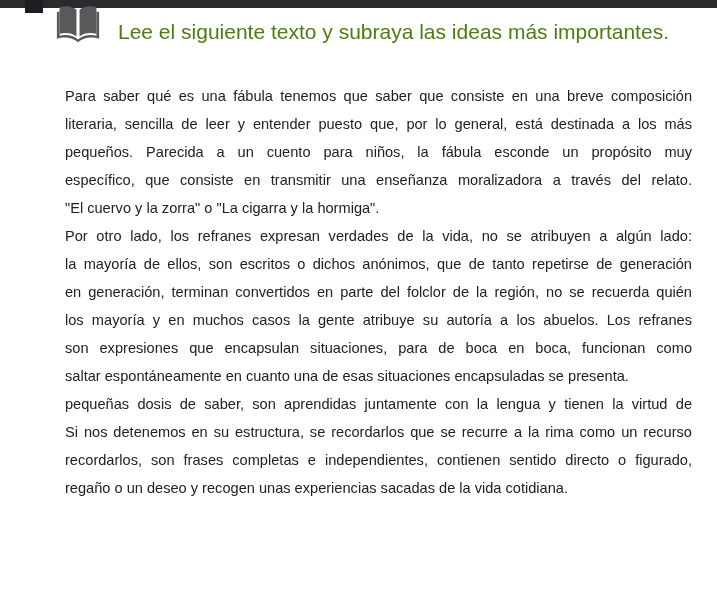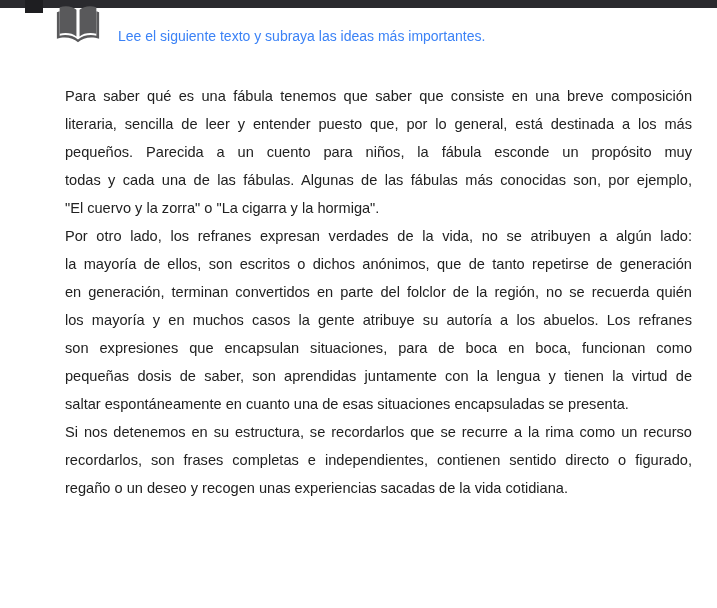--- a/index.html
+++ b/index.html
@@ -34,22 +34,22 @@
     left: 53px; top: 4px;
     display: flex;
     align-items: flex-end;
     gap: 15px;
   }
   .book-icon-wrap {
     width: 50px; height: 43px;
     display: inline-block;
   }
   .instruction {
-    font-size: 14px;
-    color: #3b82f6;
+    font-size: 21px;
+    color: #4d7c0f;
     padding-bottom: 3px;
     white-space: nowrap;
   }
   .doc {
     position: absolute;
     left: 65px; top: 82px;
     width: 627px;
   }
   .para { margin: 0; padding: 0; }
   .line {
@@ -83,31 +83,31 @@
       </svg>
     </span>
     <span class="instruction">Lee el siguiente texto y subraya las ideas más importantes.</span>
   </div>
 
   <div class="doc">
     <div class="para">
       <div class="line">Para saber qué es una fábula tenemos que saber que consiste en una breve composición</div>
       <div class="line">literaria, sencilla de leer y entender puesto que, por lo general, está destinada a los más</div>
       <div class="line">pequeños. Parecida a un cuento para niños, la fábula esconde un propósito muy</div>
-      <div class="line">todas y cada una de las fábulas. Algunas de las fábulas más conocidas son, por ejemplo,</div>
+      <div class="line">específico, que consiste en transmitir una enseñanza moralizadora a través del relato.</div>
       <div class="line pend">"El cuervo y la zorra" o "La cigarra y la hormiga".</div>
     </div>
     <div class="para">
       <div class="line">Por otro lado, los refranes expresan verdades de la vida, no se atribuyen a algún lado:</div>
       <div class="line">la mayoría de ellos, son escritos o dichos anónimos, que de tanto repetirse de generación</div>
       <div class="line">en generación, terminan convertidos en parte del folclor de la región, no se recuerda quién</div>
       <div class="line">los mayoría y en muchos casos la gente atribuye su autoría a los abuelos. Los refranes</div>
       <div class="line">son expresiones que encapsulan situaciones, para de boca en boca, funcionan como</div>
+      <div class="line pend">saltar espontáneamente en cuanto una de esas situaciones encapsuladas se presenta.</div>
       <div class="line">pequeñas dosis de saber, son aprendidas juntamente con la lengua y tienen la virtud de</div>
-      <div class="line pend">saltar espontáneamente en cuanto una de esas situaciones encapsuladas se presenta.</div>
     </div>
     <div class="para">
       <div class="line">Si nos detenemos en su estructura, se recordarlos que se recurre a la rima como un recurso</div>
       <div class="line">recordarlos, son frases completas e independientes, contienen sentido directo o figurado,</div>
       <div class="line pend">regaño o un deseo y recogen unas experiencias sacadas de la vida cotidiana.</div>
     </div>
   </div>
 
 </div>
 

